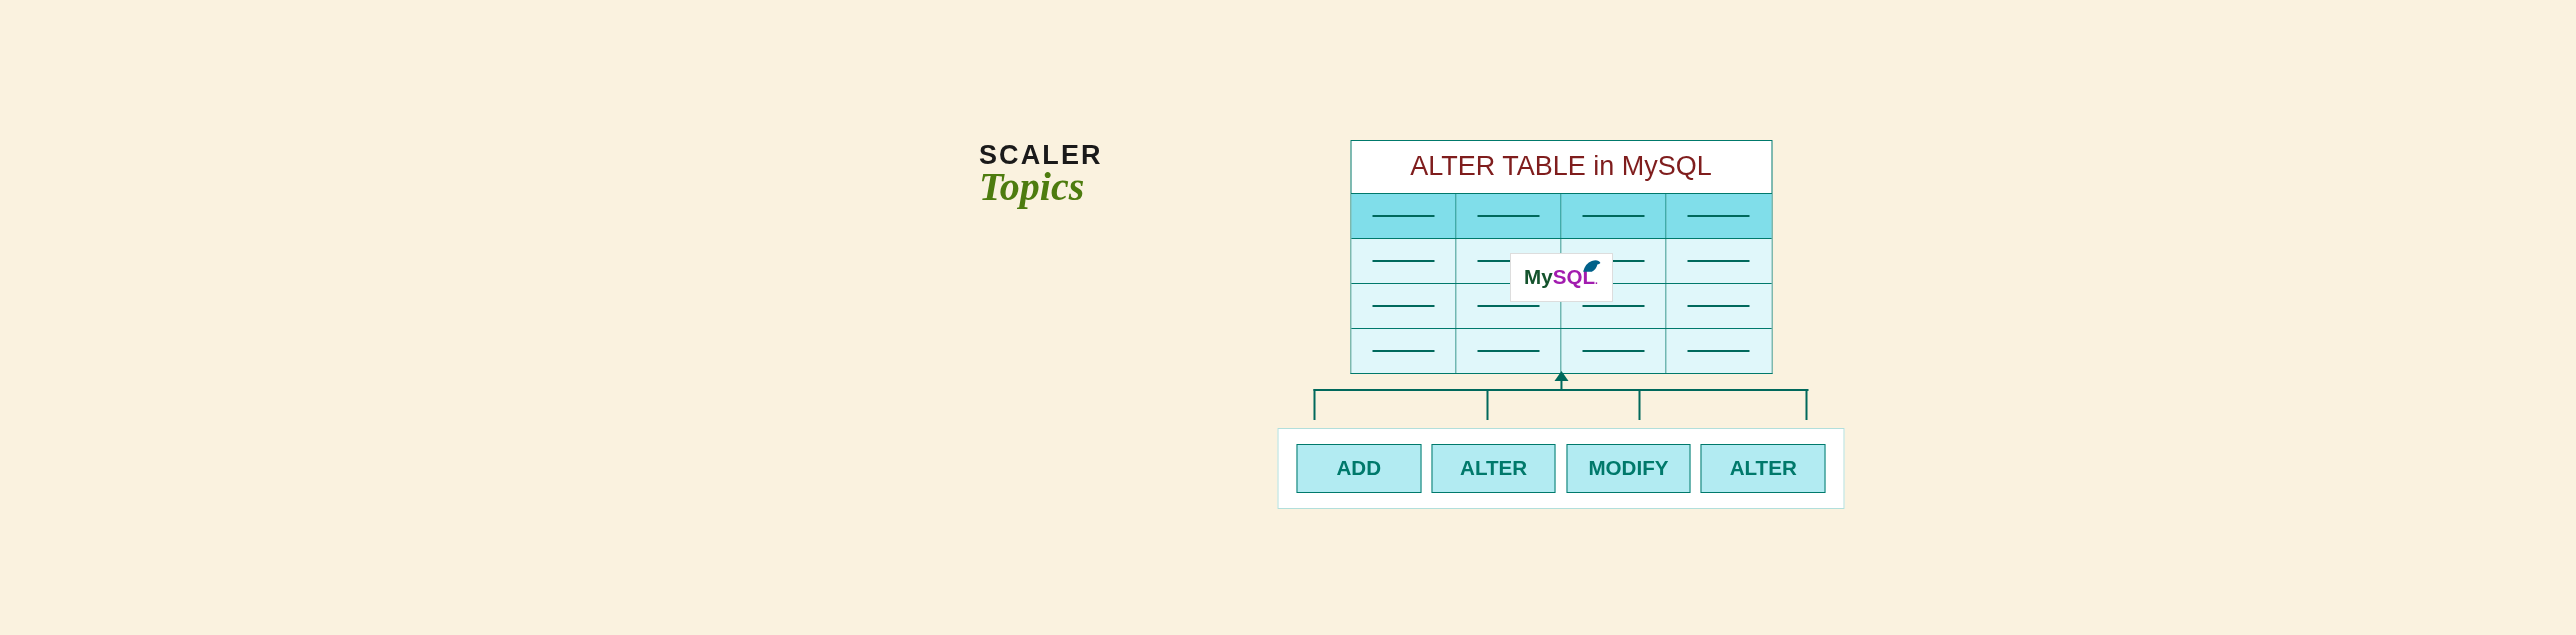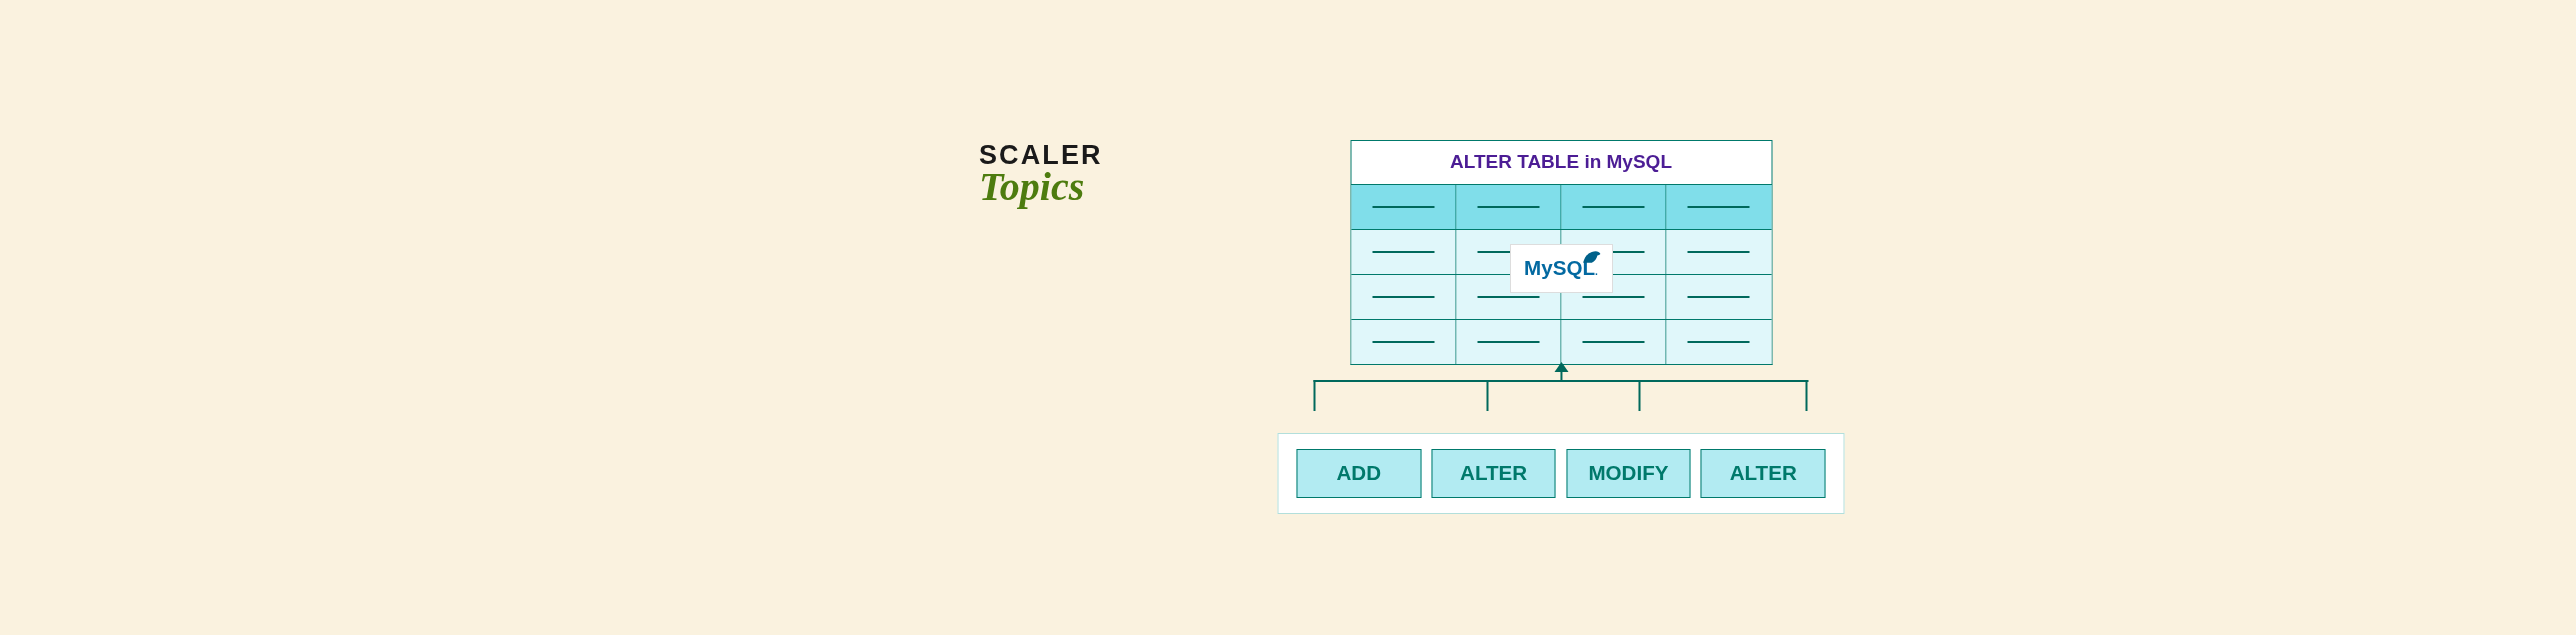--- a/index.html
+++ b/index.html
@@ -3,44 +3,44 @@
 <meta charset="utf-8">
 <style>
 *{margin:0;padding:0;box-sizing:border-box}
 body{background:#faf2df;width:3091px;height:636px;position:relative;font-family:Arial,Helvetica,sans-serif}
 .canvas{position:absolute;left:50%;top:50%;transform:translate(-50%,-50%);width:1133px;height:448px}
 .logo{position:absolute;left:0;top:46px}
 .logo-scaler{font-weight:900;font-size:27px;letter-spacing:2.1px;color:#1a1a1a}
 .logo-topics{font-family:Liberation Serif, serif;font-size:40px;color:#4d7c0f;margin-top:-7.7px;font-style:italic;font-weight:bold}
 .diagram{position:absolute;left:273px;top:46px;width:618px}
 .title-box{background:#fff;border:1.5px solid #00796b;padding:10.3px 31px;text-align:center;width:422px;margin:0 auto}
-.title-box span{color:#4c1d95;font-size:19px;font-weight:bold}
+.title-box span{color:#7f1d1d;font-size:27px;font-weight:normal}
 .table-box{background:#fff;border:1.5px solid #00796b;border-top:none;width:422px;margin:0 auto;position:relative}
 .table-row{display:flex;border-top:1.5px solid #00796b}
 .table-row:first-child{border-top:none}
 .table-cell{flex:1;height:44px;border-right:1.5px solid #00796b;display:flex;align-items:center;justify-content:center}
 .table-cell:last-child{border-right:none}
 .header-row .table-cell{background:#80deea}
 .body-row .table-cell{background:#e0f7fa}
 .line{width:62px;height:2.1px;background:#00695c}
 .mysql-badge{position:absolute;background:#fff;border:1px solid #ddd;width:103px;height:49px;left:50%;transform:translateX(-50%);top:59px;display:flex;align-items:center;justify-content:center}
 .mysql-text{font-size:20.6px;font-weight:bold}
-.mysql-my{color:#0369a1}
-.mysql-sql{color:#0369a1}
+.mysql-my{color:#14532d}
+.mysql-sql{color:#a21caf}
 .dolphin{position:absolute;top:2.1px;right:9.3px;width:21.6px;height:18.5px}
 .connector{width:567px;height:52px;margin:0 auto;position:relative}
 .conn-line{position:absolute;background:#00695c}
 .vert-main{left:50%;top:0;width:2.1px;height:15.5px;transform:translateX(-50%)}
 .horiz{left:36px;right:36px;top:15.5px;height:2.1px}
 .drop1{left:36px;top:15.5px;width:2.1px;height:31px}
 .drop2{left:209px;top:15.5px;width:2.1px;height:31px}
 .drop3{left:361px;top:15.5px;width:2.1px;height:31px}
 .drop4{left:528px;top:15.5px;width:2.1px;height:31px}
 .arrow{position:absolute;left:50%;top:-2.6px;transform:translateX(-50%);width:0;height:0;border-left:7.7px solid transparent;border-right:7.7px solid transparent;border-bottom:10.3px solid #00695c}
-.ops-box{background:#fff;border:1px solid #b2dfdb;width:567px;margin:16px auto;padding:15.5px 18px;display:flex;justify-content:space-between;gap:10.3px}
+.ops-box{background:#fff;border:1px solid #b2dfdb;width:567px;margin:2px auto;padding:15.5px 18px;display:flex;justify-content:space-between;gap:10.3px}
 .op{background:#b2ebf2;border:1px solid #00796b;padding:11.3px 0;flex:1;text-align:center;color:#00796b;font-size:20.6px;font-weight:bold}
 </style>
 </head>
 <body>
 
 <div class="canvas">
   <div class="logo">
     <div class="logo-scaler">SCALER</div>
     <div class="logo-topics">Topics</div>
   </div>

